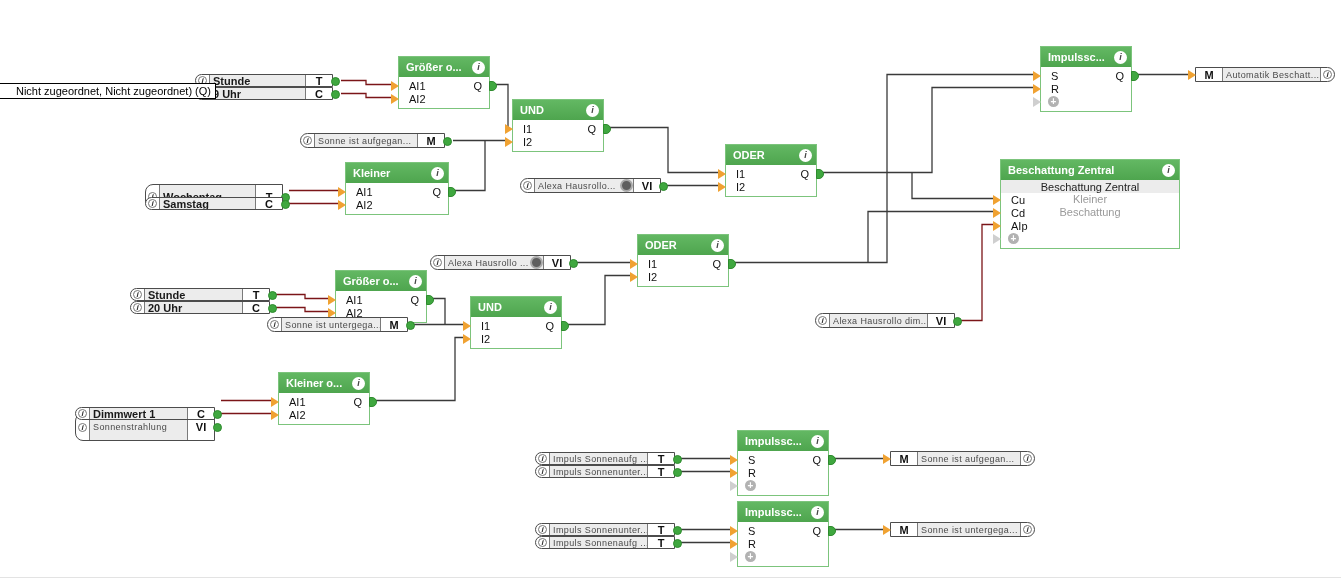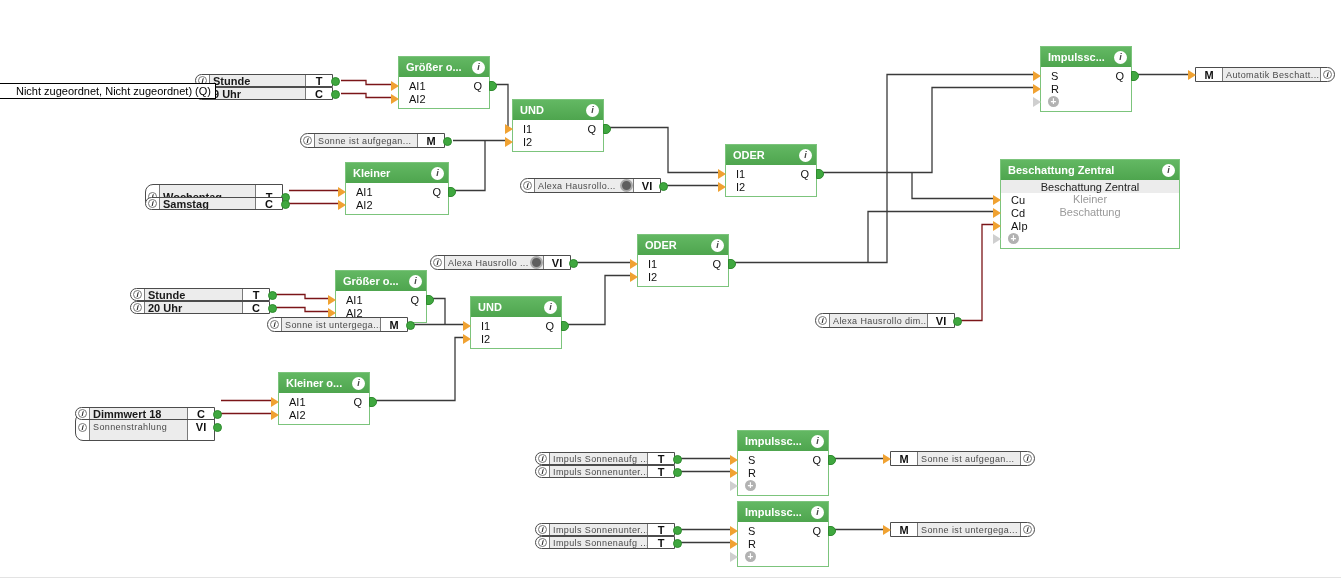--- a/index.html
+++ b/index.html
@@ -420,21 +420,21 @@
   </div>
 
   <div class="pill in" style="left:75px;top:413px;width:140px;height:28px">
     <span class="pill-i"></span>
     <span class="pill-label">Sonnenstrahlung</span>
     <span class="pill-type">VI</span>
     <span class="pill-dot"></span>
   </div>
   <div class="pill in" style="left:75px;top:407px;width:140px;height:13px">
     <span class="pill-i"></span>
-    <span class="pill-label named">Dimmwert 18</span>
+    <span class="pill-label named">Dimmwert 1</span>
     <span class="pill-type">C</span>
     <span class="pill-dot"></span>
   </div>
 
   <div class="pill in" style="left:815px;top:313px;width:140px">
     <span class="pill-i"></span>
     <span class="pill-label">Alexa Hausrollo dim...</span>
     <span class="pill-type">VI</span>
     <span class="pill-dot"></span>
   </div>

